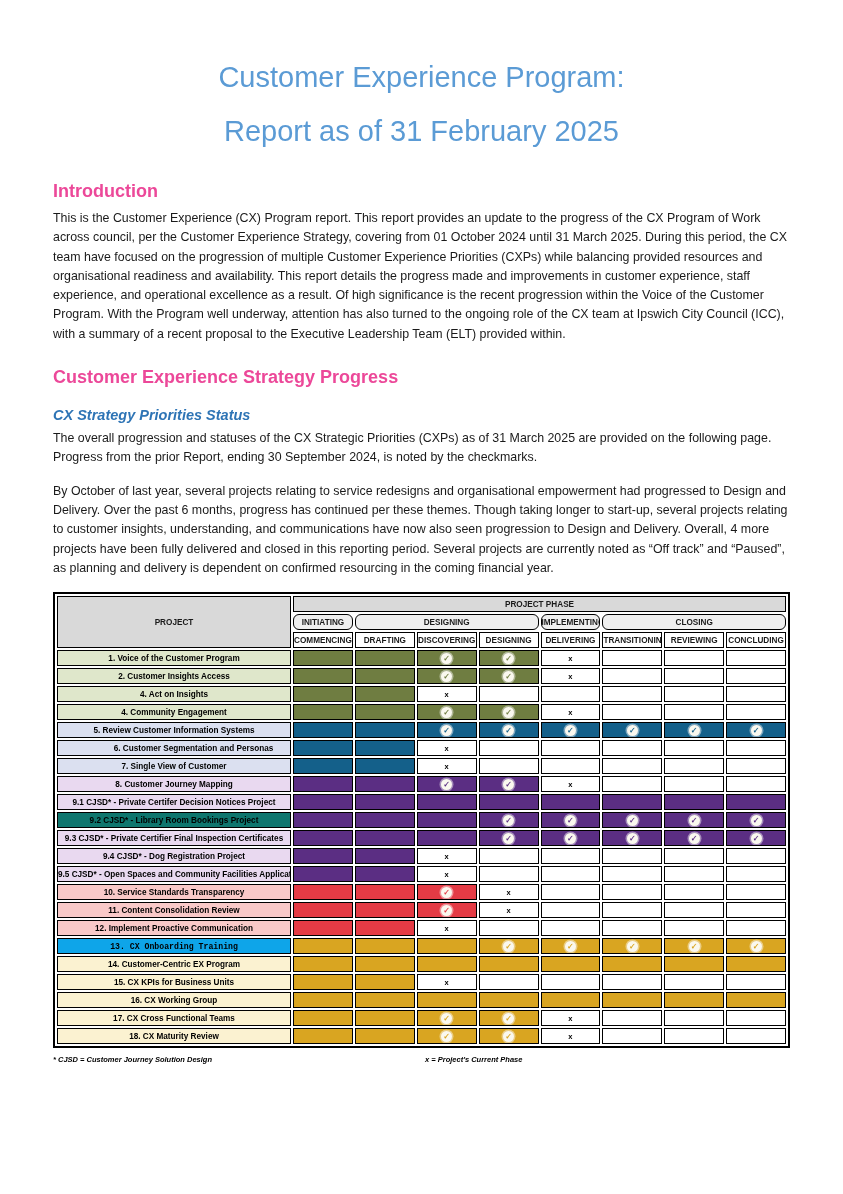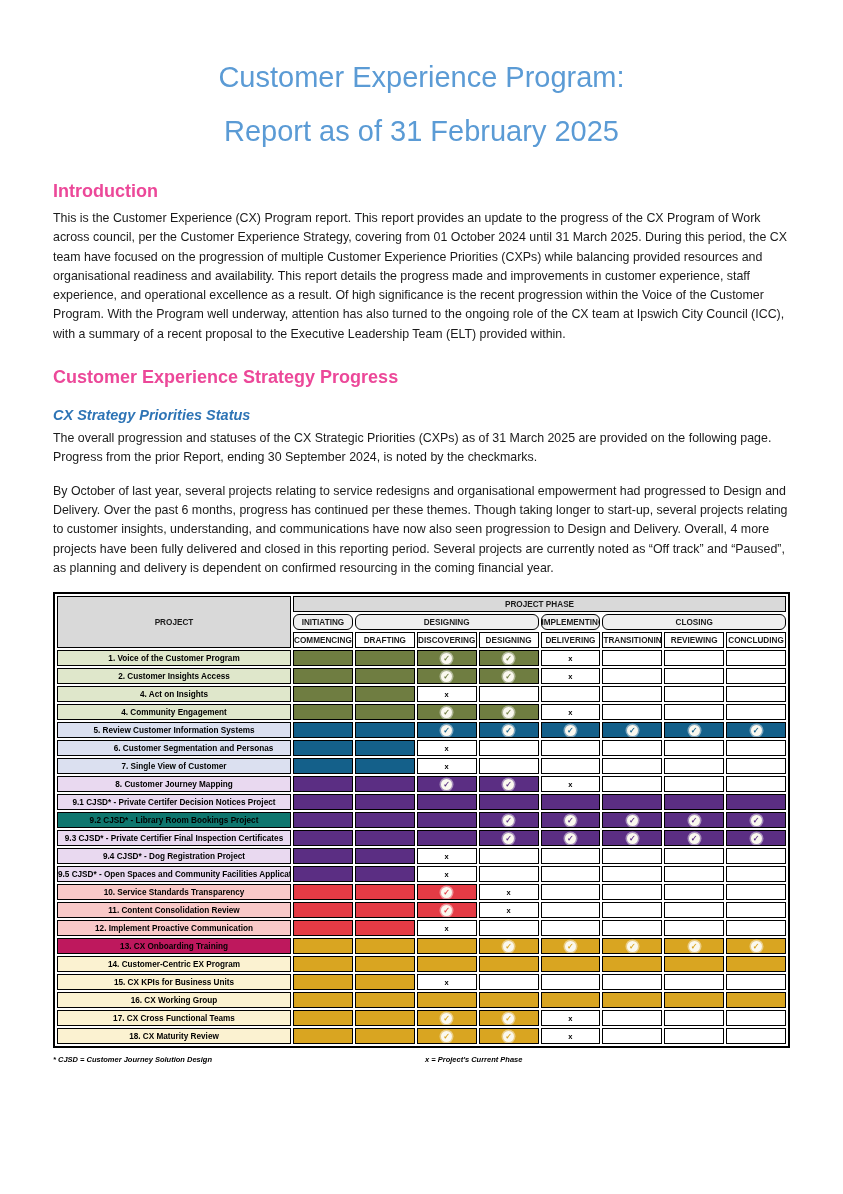--- a/index.html
+++ b/index.html
@@ -319,21 +319,21 @@
           <td class="cell" style="background: rgb(228, 59, 69);"></td>
           <td class="cell" style="background: rgb(228, 59, 69);"></td>
           <td class="cell"><span class="xmark">x</span></td>
           <td class="cell"></td>
           <td class="cell"></td>
           <td class="cell"></td>
           <td class="cell"></td>
           <td class="cell"></td>
         </tr>
         <tr>
-          <td class="plabel" style="background: #be185d;">13. CX Onboarding Training</td>
+          <td class="plabel" style="background: #0ea5e9; font-family: Liberation Mono, monospace;">13. CX Onboarding Training</td>
           <td class="cell" style="background: rgb(217, 165, 33);"></td>
           <td class="cell" style="background: rgb(217, 165, 33);"></td>
           <td class="cell" style="background: rgb(217, 165, 33);"></td>
           <td class="cell" style="background: rgb(217, 165, 33);"><span class="badge" style="color: rgb(217, 165, 33);">✓</span></td>
           <td class="cell" style="background: rgb(217, 165, 33);"><span class="badge" style="color: rgb(217, 165, 33);">✓</span></td>
           <td class="cell" style="background: rgb(217, 165, 33);"><span class="badge" style="color: rgb(217, 165, 33);">✓</span></td>
           <td class="cell" style="background: rgb(217, 165, 33);"><span class="badge" style="color: rgb(217, 165, 33);">✓</span></td>
           <td class="cell" style="background: rgb(217, 165, 33);"><span class="badge" style="color: rgb(217, 165, 33);">✓</span></td>
         </tr>
         <tr>

